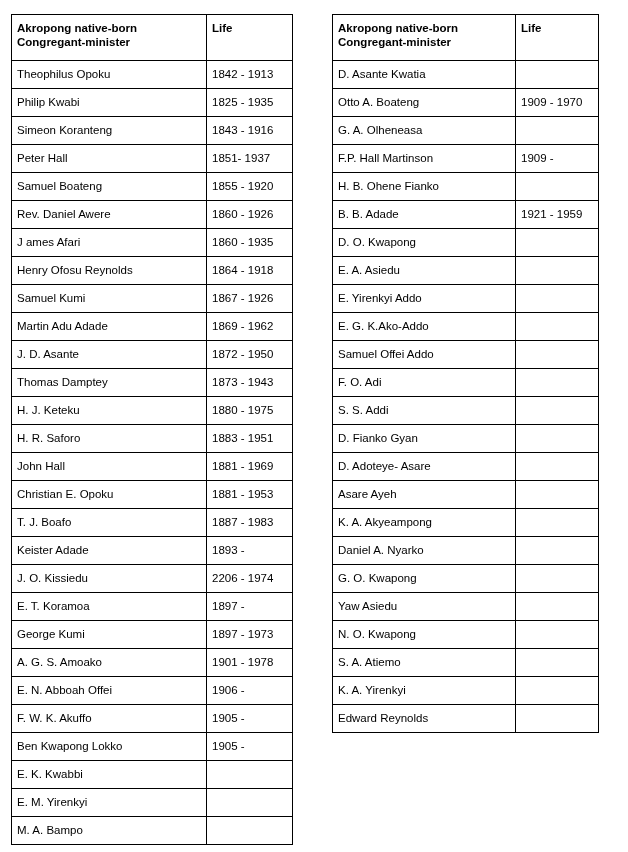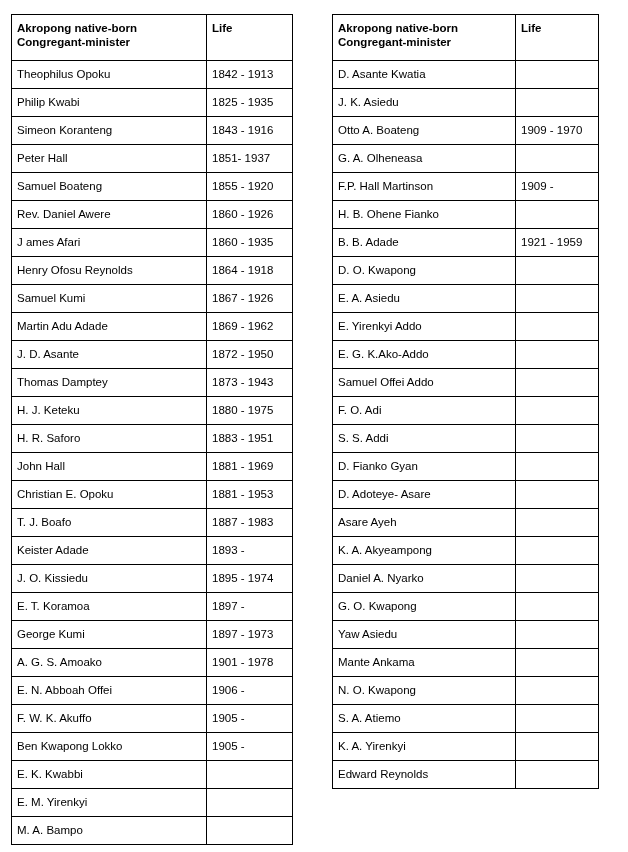--- a/index.html
+++ b/index.html
@@ -162,21 +162,21 @@
           <tr>
             <td class="cell-name">T. J. Boafo</td>
             <td class="cell-life">1887 - 1983</td>
           </tr>
           <tr>
             <td class="cell-name">Keister Adade</td>
             <td class="cell-life">1893 -</td>
           </tr>
           <tr>
             <td class="cell-name">J. O. Kissiedu</td>
-            <td class="cell-life">1895 - 1974</td>
+            <td class="cell-life">2206 - 1974</td>
           </tr>
           <tr>
             <td class="cell-name">E. T. Koramoa</td>
             <td class="cell-life">1897 -</td>
           </tr>
           <tr>
             <td class="cell-name">George Kumi</td>
             <td class="cell-life">1897 - 1973</td>
           </tr>
           <tr>
@@ -225,24 +225,20 @@
           </th>
           <th class="cell-life">Life</th>
         </tr>
       </thead>
       <tbody id="right-body">
           <tr>
             <td class="cell-name">D. Asante Kwatia</td>
             <td class="cell-life"></td>
           </tr>
           <tr>
-            <td class="cell-name">J. K. Asiedu</td>
-            <td class="cell-life"></td>
-          </tr>
-          <tr>
             <td class="cell-name">Otto A. Boateng</td>
             <td class="cell-life">1909 - 1970</td>
           </tr>
           <tr>
             <td class="cell-name">G. A. Olheneasa</td>
             <td class="cell-life"></td>
           </tr>
           <tr>
             <td class="cell-name">F.P. Hall Martinson</td>
             <td class="cell-life">1909 -</td>
@@ -302,24 +298,20 @@
           <tr>
             <td class="cell-name">Daniel A. Nyarko</td>
             <td class="cell-life"></td>
           </tr>
           <tr>
             <td class="cell-name">G. O. Kwapong</td>
             <td class="cell-life"></td>
           </tr>
           <tr>
             <td class="cell-name"> Yaw Asiedu</td>
-            <td class="cell-life"></td>
-          </tr>
-          <tr>
-            <td class="cell-name">Mante Ankama</td>
             <td class="cell-life"></td>
           </tr>
           <tr>
             <td class="cell-name">N. O. Kwapong</td>
             <td class="cell-life"></td>
           </tr>
           <tr>
             <td class="cell-name">S. A. Atiemo</td>
             <td class="cell-life"></td>
           </tr>

